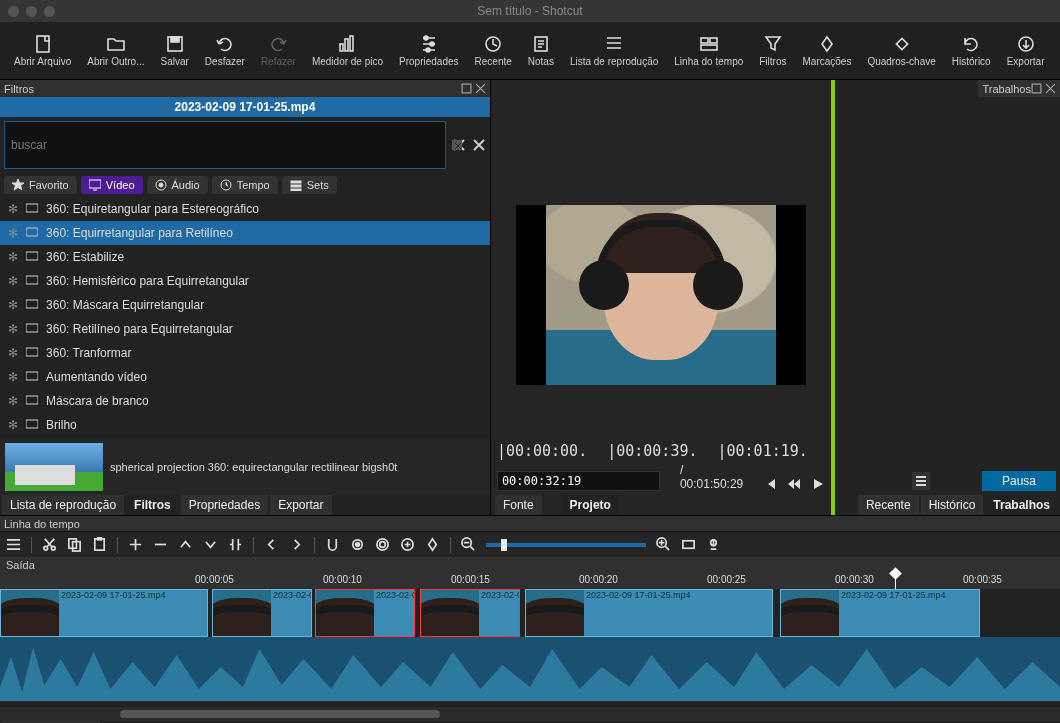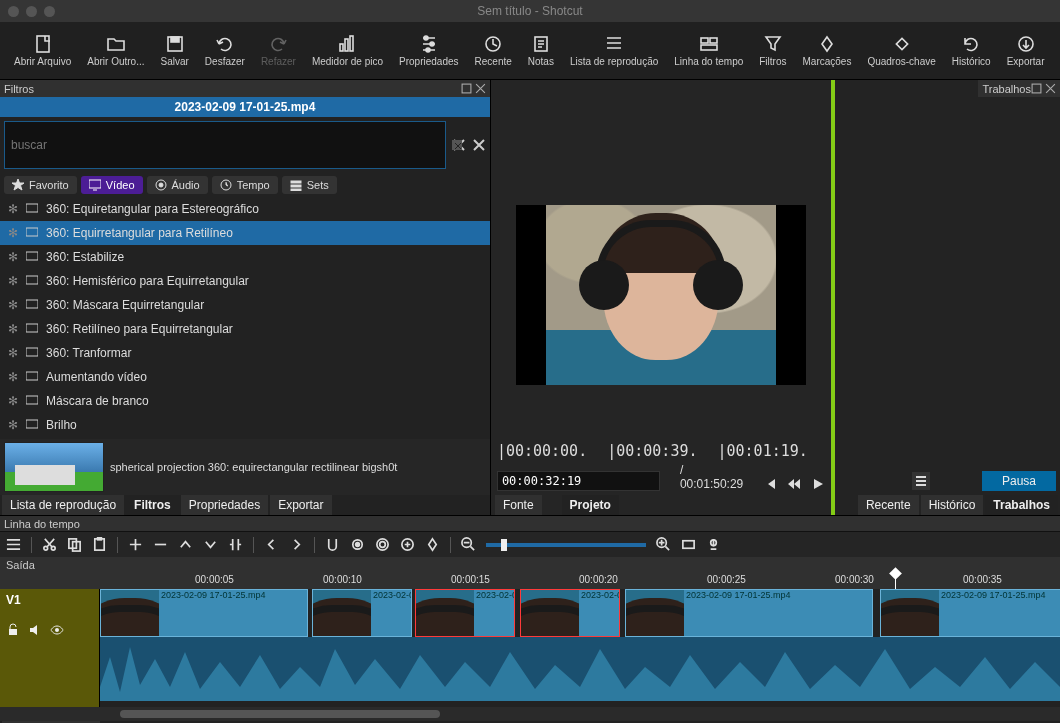--- a/index.html
+++ b/index.html
@@ -506,36 +506,20 @@
   <div class="playhead" style="left:895px;"></div>
 <span class="rlabel" style="left: 195px;">00:00:05</span>
     <span class="rlabel" style="left: 323px;">00:00:10</span>
     <span class="rlabel" style="left: 451px;">00:00:15</span>
     <span class="rlabel" style="left: 579px;">00:00:20</span>
     <span class="rlabel" style="left: 707px;">00:00:25</span>
     <span class="rlabel" style="left: 835px;">00:00:30</span>
     <span class="rlabel" style="left: 963px;">00:00:35</span>
   </div>
 <div class="track-area">
-  <div class="track-head">
-    <div class="vh">V1</div>
-    <div class="tv-icons">
-      <svg viewBox="0 0 14 14">
-          <rect x="3" y="6" width="8" height="6"></rect>
-          <path d="M4 6V4a3 3 0 016 0" fill="none" stroke="#eee"></path>
-        </svg>
-      <svg viewBox="0 0 14 14">
-          <path d="M2 5h3l4-3v10l-4-3H2z"></path>
-        </svg>
-      <svg viewBox="0 0 14 14">
-          <path d="M1 7s2-4 6-4 6 4 6 4-2 4-6 4-6-4-6-4z" fill="none" stroke="#eee"></path>
-          <circle cx="7" cy="7" r="2"></circle>
-        </svg>
-    </div>
-  </div>
   <div class="track-body" id="tbody">
     <div class="wave">
       <svg viewBox="0 0 960 64" preserveAspectRatio="none">
           <path fill="#2d7a9f" d="M0 50 L10 20 L20 55 L30 10 L40 48 L55 22 L70 50 L85 15 L100 52 L120 25 L140 50 L160 18 L180 52 L200 30 L220 50 L235 12 L255 48 L275 22 L300 52 L320 18 L345 50 L365 25 L390 50 L410 15 L435 52 L455 28 L480 50 L500 12 L525 52 L545 30 L570 50 L590 18 L615 52 L640 25 L665 50 L685 15 L710 52 L735 28 L760 50 L785 12 L810 52 L835 30 L860 50 L885 20 L910 52 L935 25 L960 50 L960 64 L0 64 Z"></path>
         </svg>
     </div>
   <div class="clip" style="left: 0px; width: 208px;">
         <div class="cthumb">
           <div class="face">
             <div class="back"></div>

